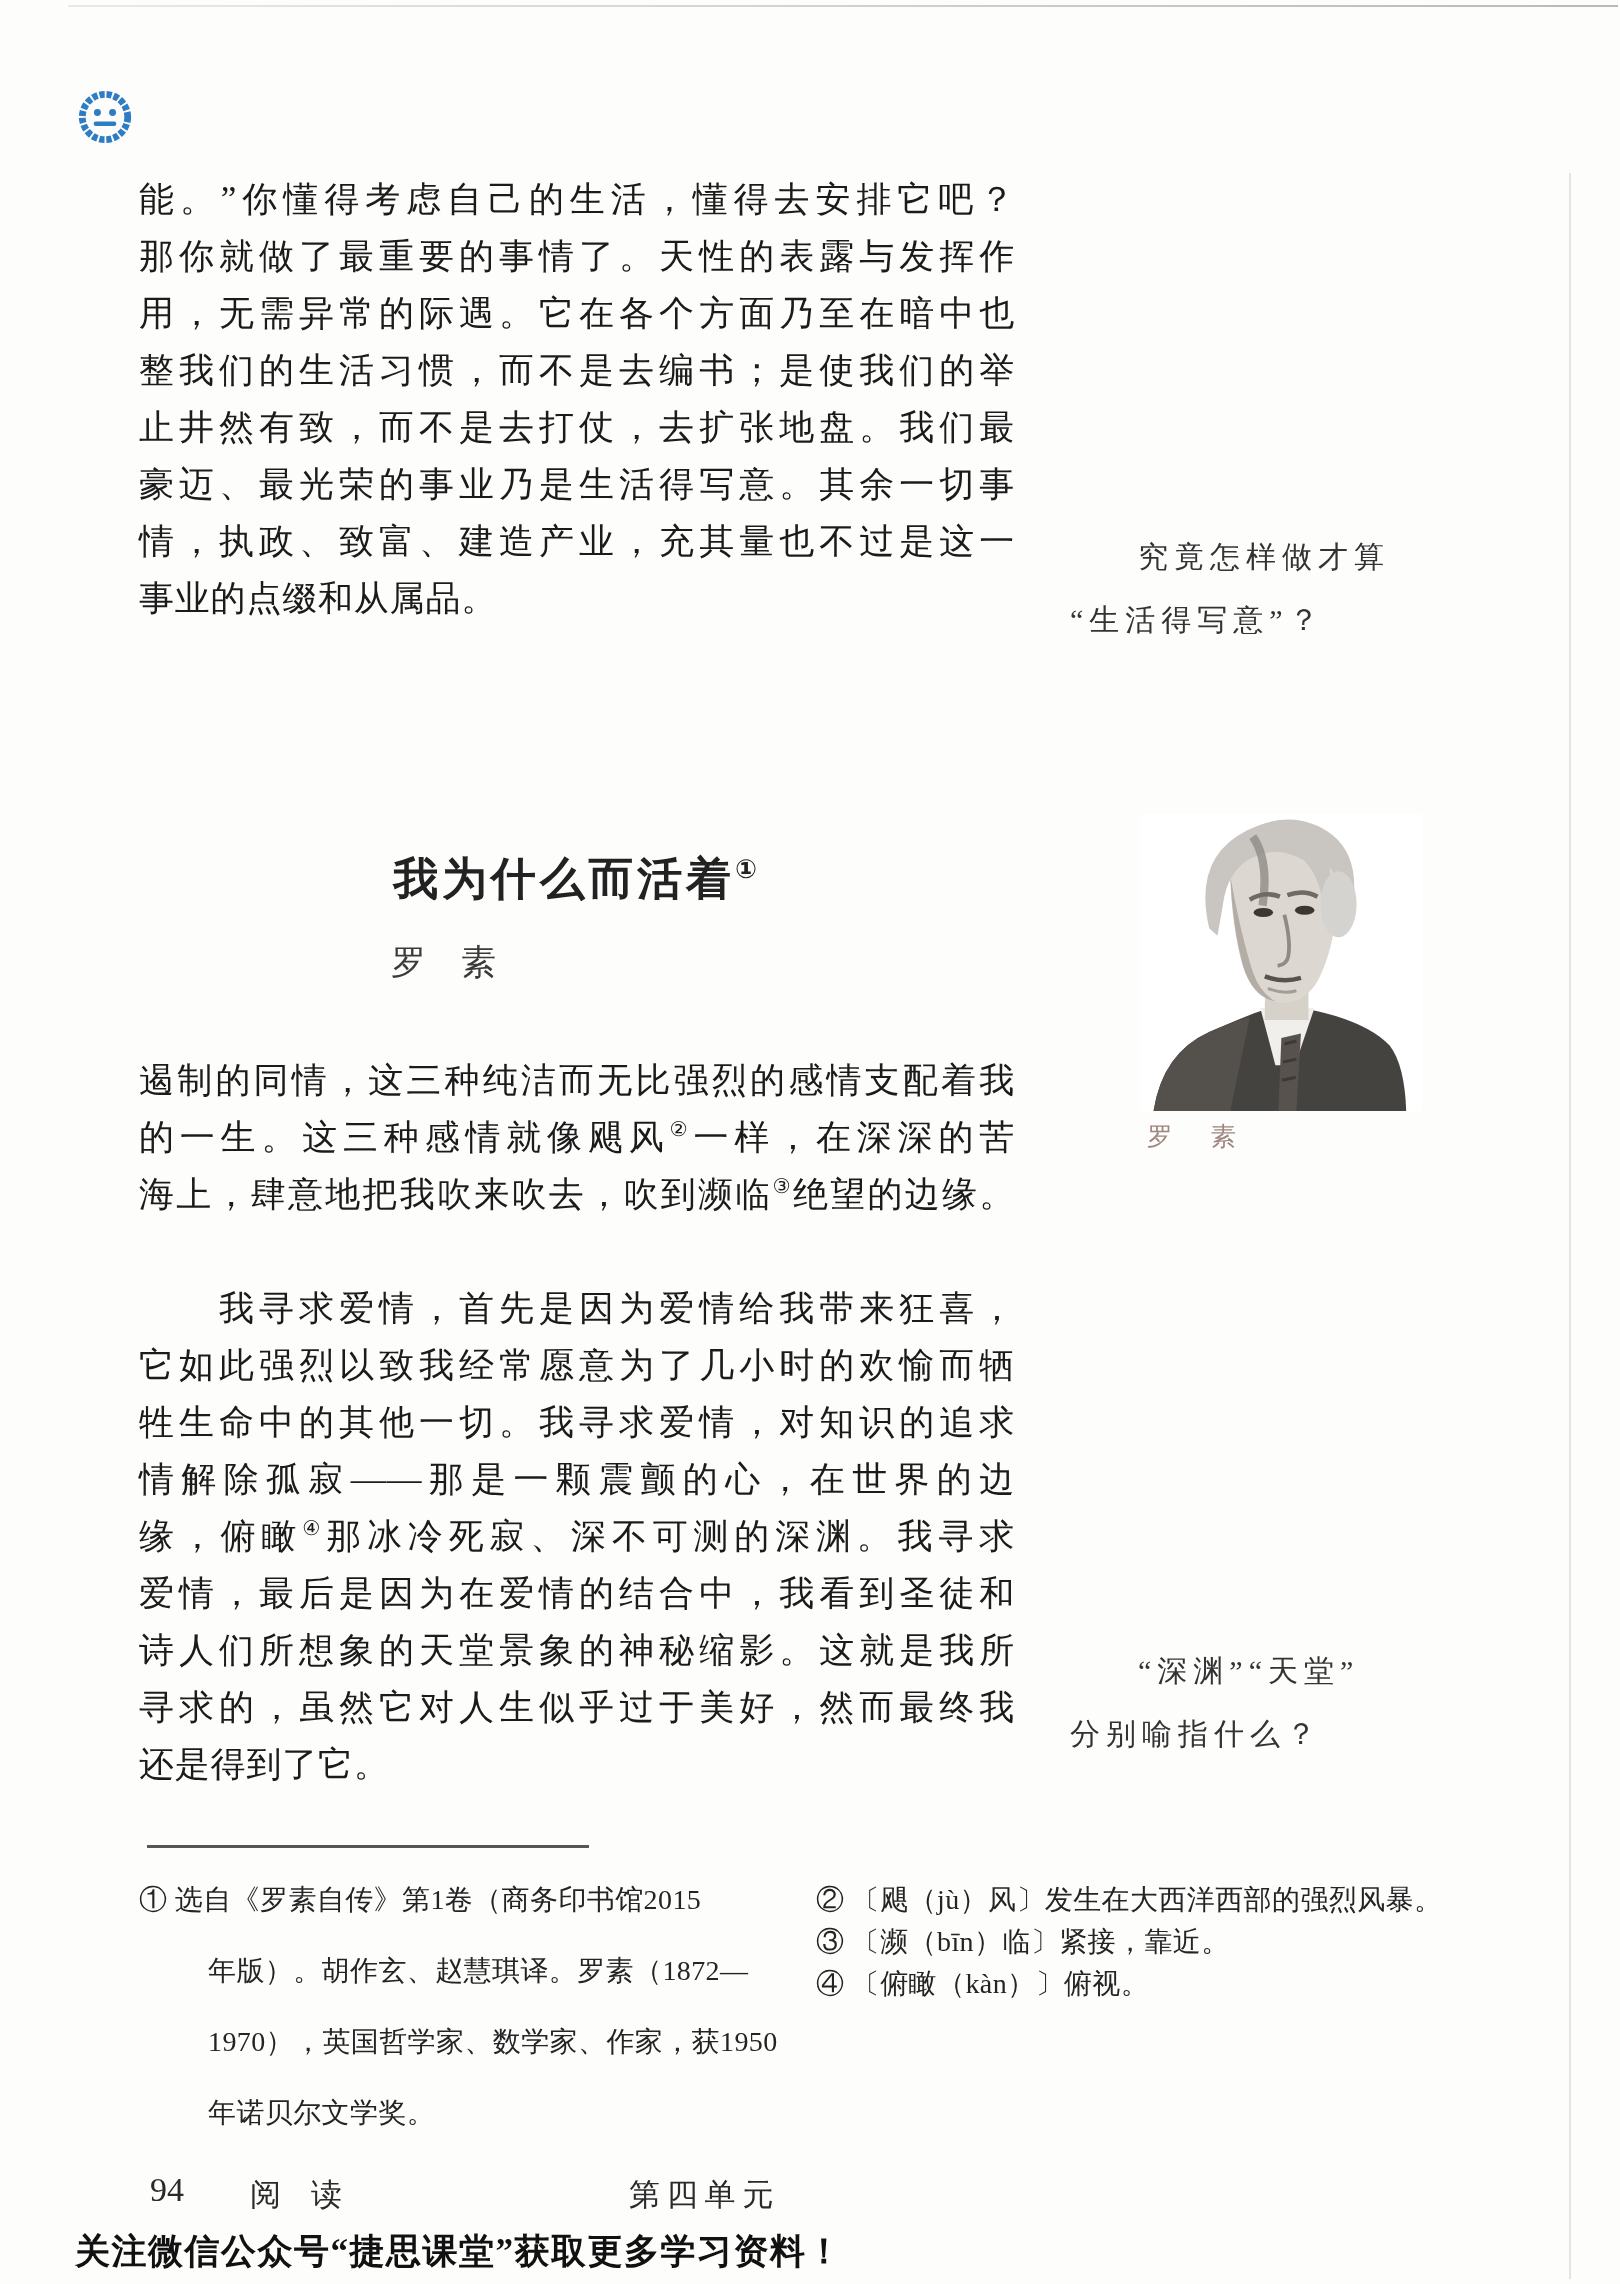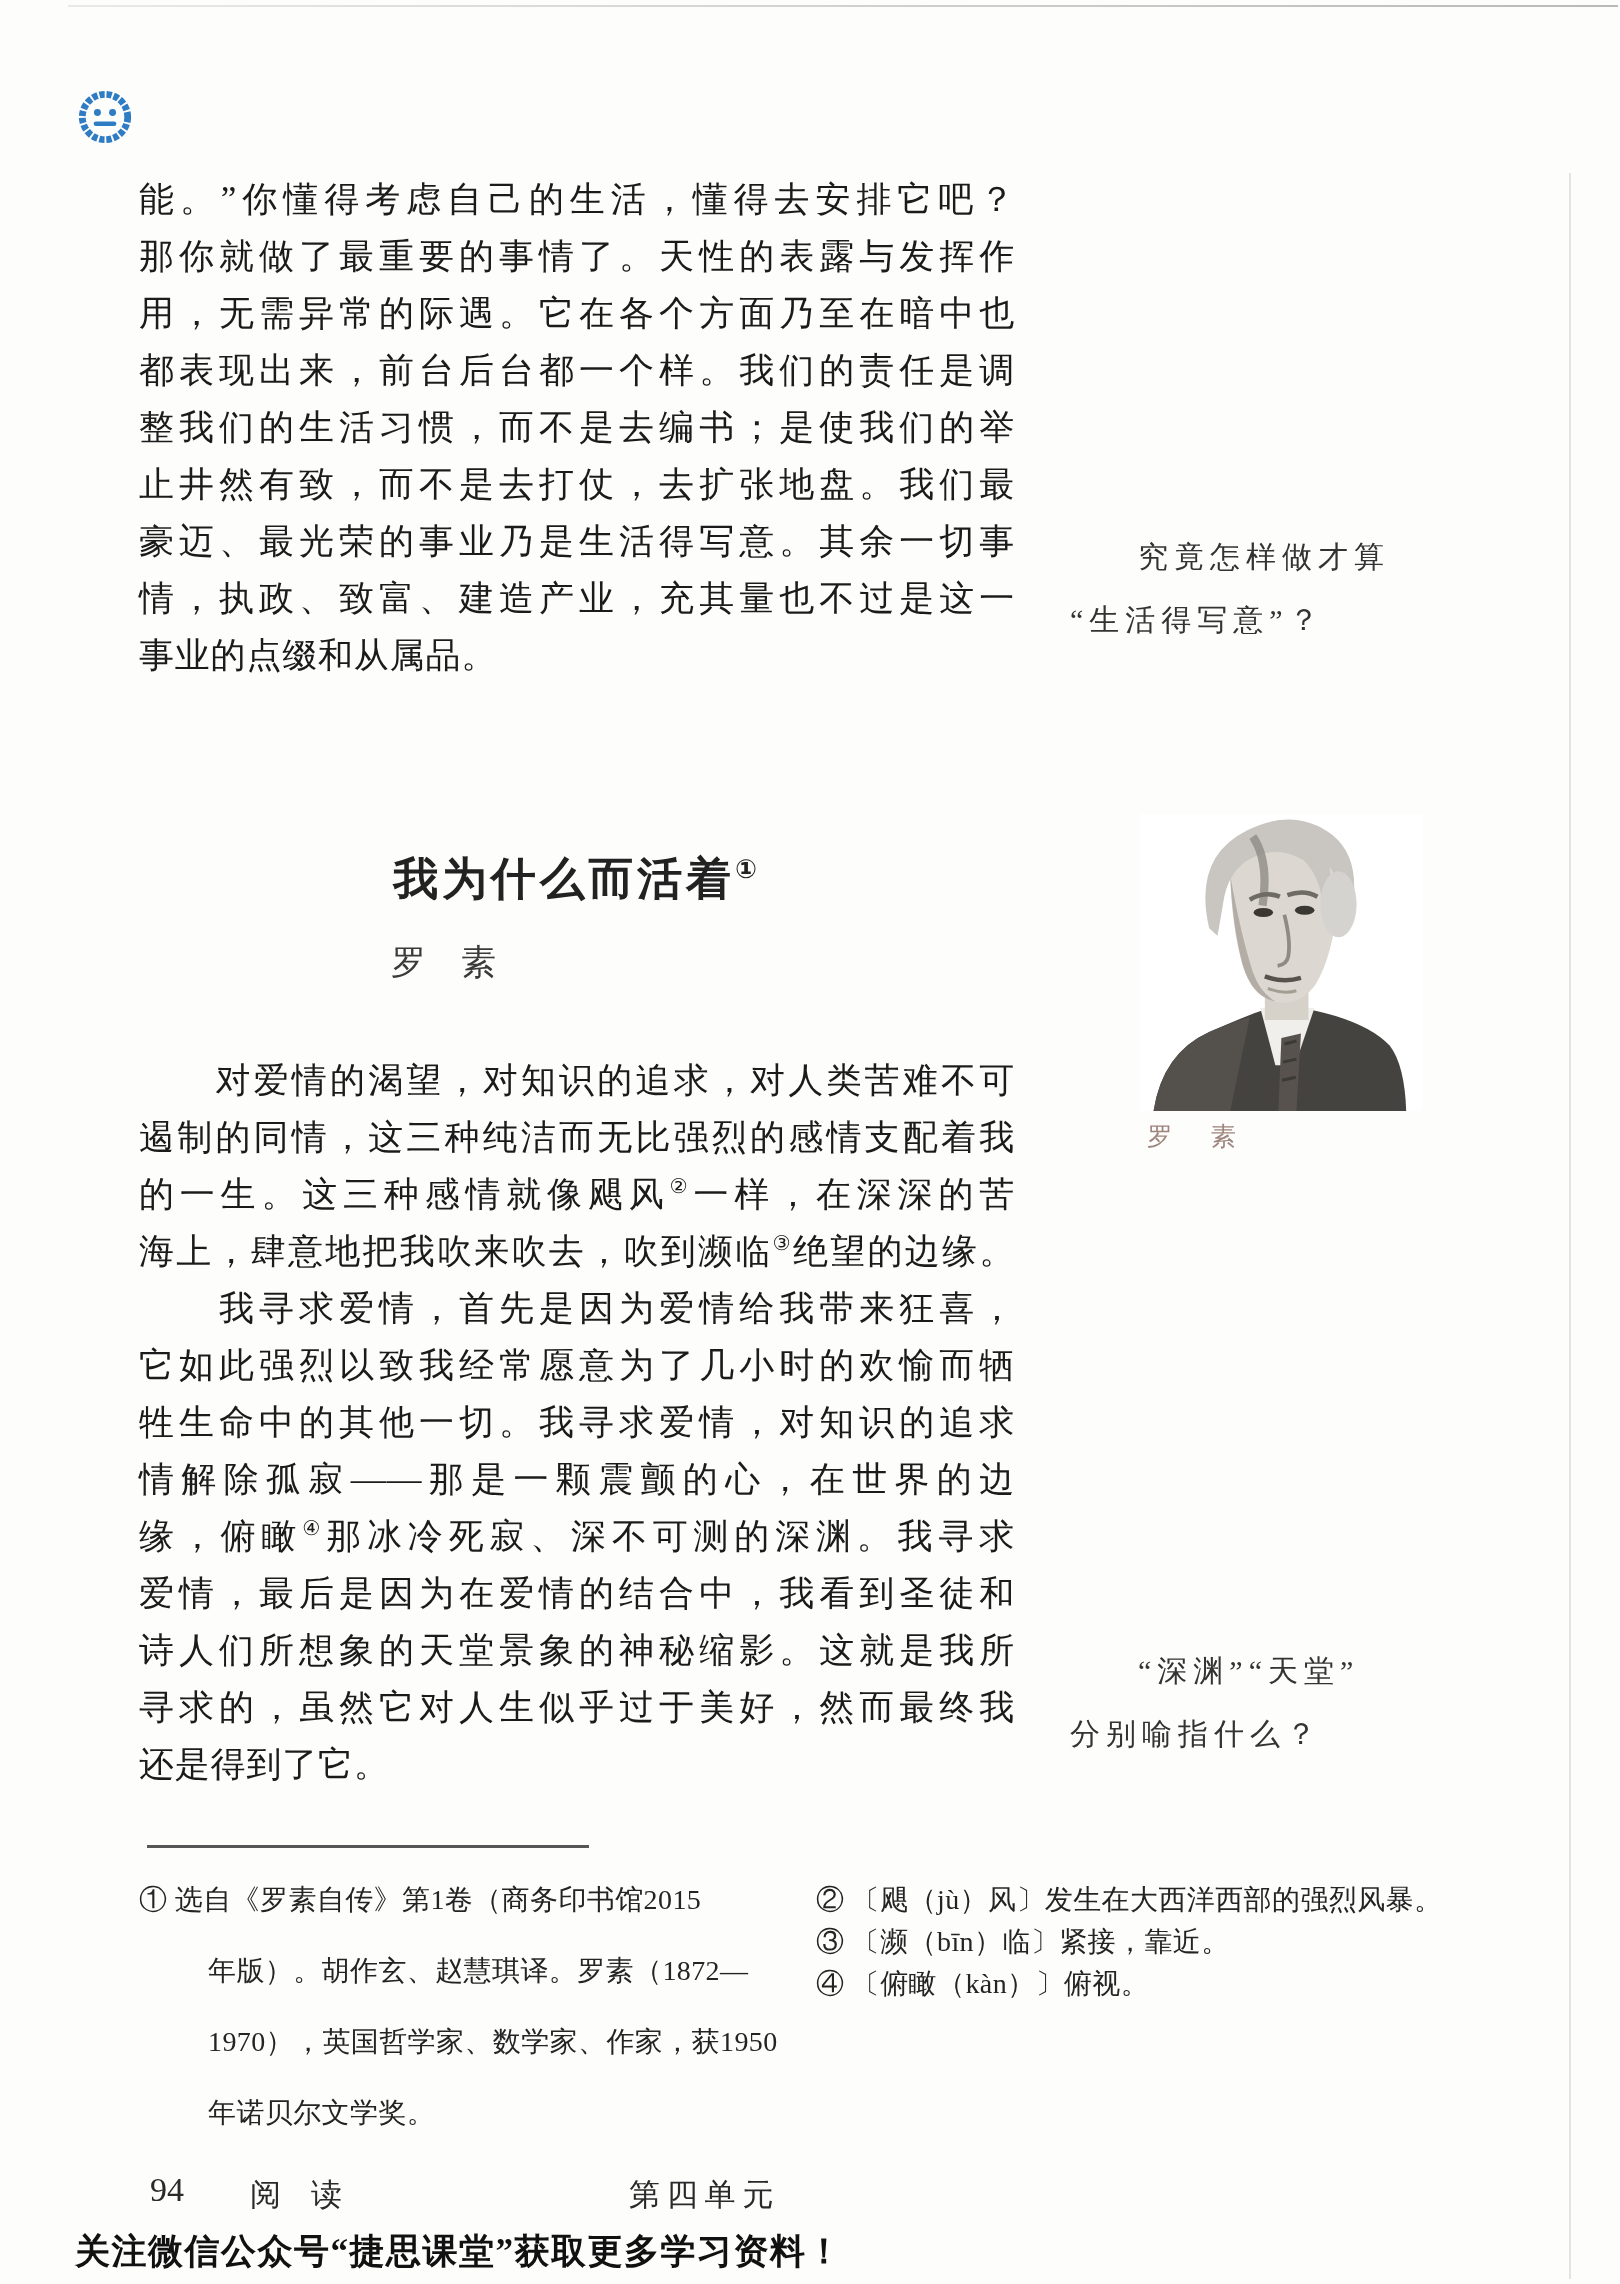--- a/index.html
+++ b/index.html
@@ -73,21 +73,20 @@
       <circle cx="27" cy="31" r="4.6" fill="#2e7cc3"></circle>
       <circle cx="47" cy="31" r="4.6" fill="#2e7cc3"></circle>
       <path d="M25 46 h24" fill="none" stroke="#2e7cc3" stroke-width="6" stroke-linecap="round"></path>
     </svg>
   </div>
 
   <div class="bodycol" style="top:171px;">
       <div class="line">能。”你懂得考虑自己的生活，懂得去安排它吧？</div>
       <div class="line">那你就做了最重要的事情了。天性的表露与发挥作</div>
       <div class="line">用，无需异常的际遇。它在各个方面乃至在暗中也</div>
-      <div class="line">都表现出来，前台后台都一个样。我们的责任是调</div>
       <div class="line">整我们的生活习惯，而不是去编书；是使我们的举</div>
       <div class="line">止井然有致，而不是去打仗，去扩张地盘。我们最</div>
       <div class="line">豪迈、最光荣的事业乃是生活得写意。其余一切事</div>
       <div class="line">情，执政、致富、建造产业，充其量也不过是这一</div>
       <div class="line endleft">事业的点缀和从属品。</div>
     </div>
 
   <div class="mnote" style="top:525px;">
       <div class="line first-indent">究竟怎样做才算</div>
       <div class="line">“生活得写意”？</div>
@@ -124,21 +123,20 @@
 
       <path d="M192 134 q9 36 5 56 q-2 10 -14 12" stroke="#8f8a82" stroke-width="5" fill="none"></path>
 
       <path d="M166 216 q24 9 48 2" stroke="#57524c" stroke-width="6" fill="none"></path>
       <path d="M170 232 q20 8 38 3" stroke="#a39d94" stroke-width="4" fill="none"></path>
     </svg>
   </div>
   <div class="photo-caption">罗素</div>
 
   <div class="bodycol" style="top:1052px;">
-      <div class="line">　　对爱情的渴望，对知识的追求，对人类苦难不可</div>
       <div class="line">遏制的同情，这三种纯洁而无比强烈的感情支配着我</div>
       <div class="line">的一生。这三种感情就像飓风<sup>②</sup>一样，在深深的苦</div>
       <div class="line">海上，肆意地把我吹来吹去，吹到濒临<sup>③</sup>绝望的边缘。</div>
     </div>
 
 
   <div class="bodycol" style="top:1280px;">
       <div class="line">　　我寻求爱情，首先是因为爱情给我带来狂喜，</div>
       <div class="line">它如此强烈以致我经常愿意为了几小时的欢愉而牺</div>
       <div class="line">牲生命中的其他一切。我寻求爱情，对知识的追求</div>

